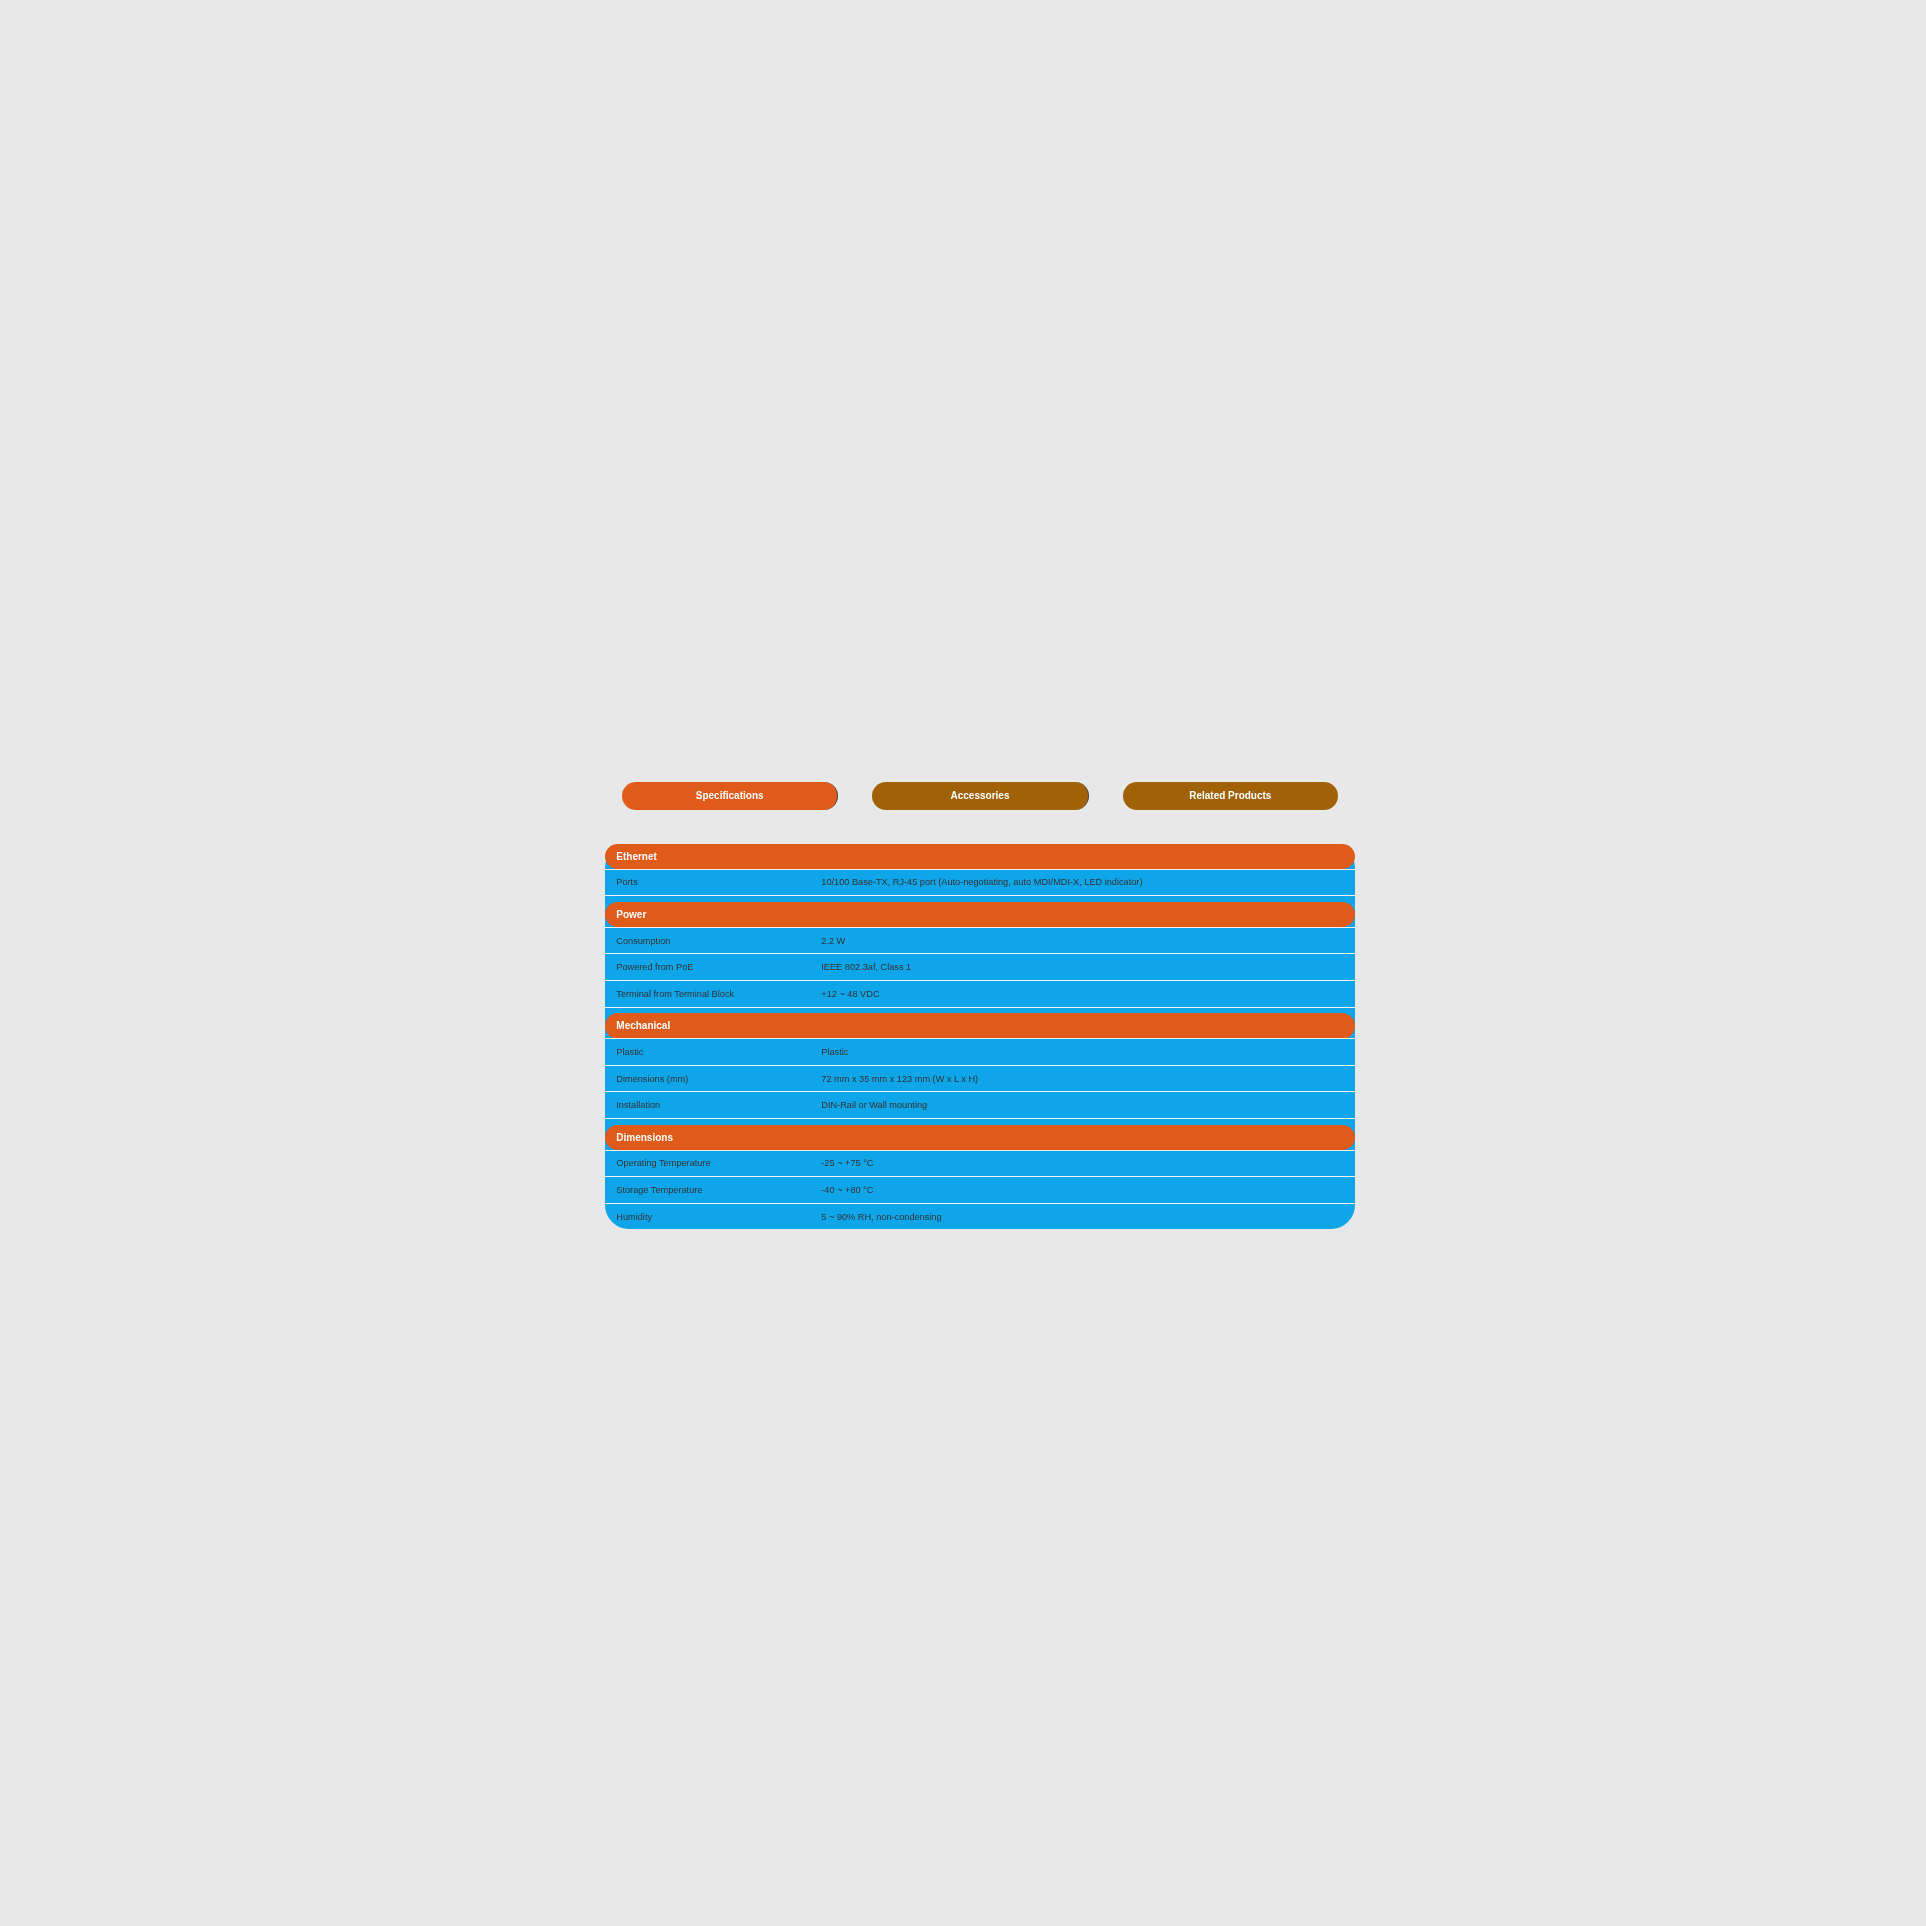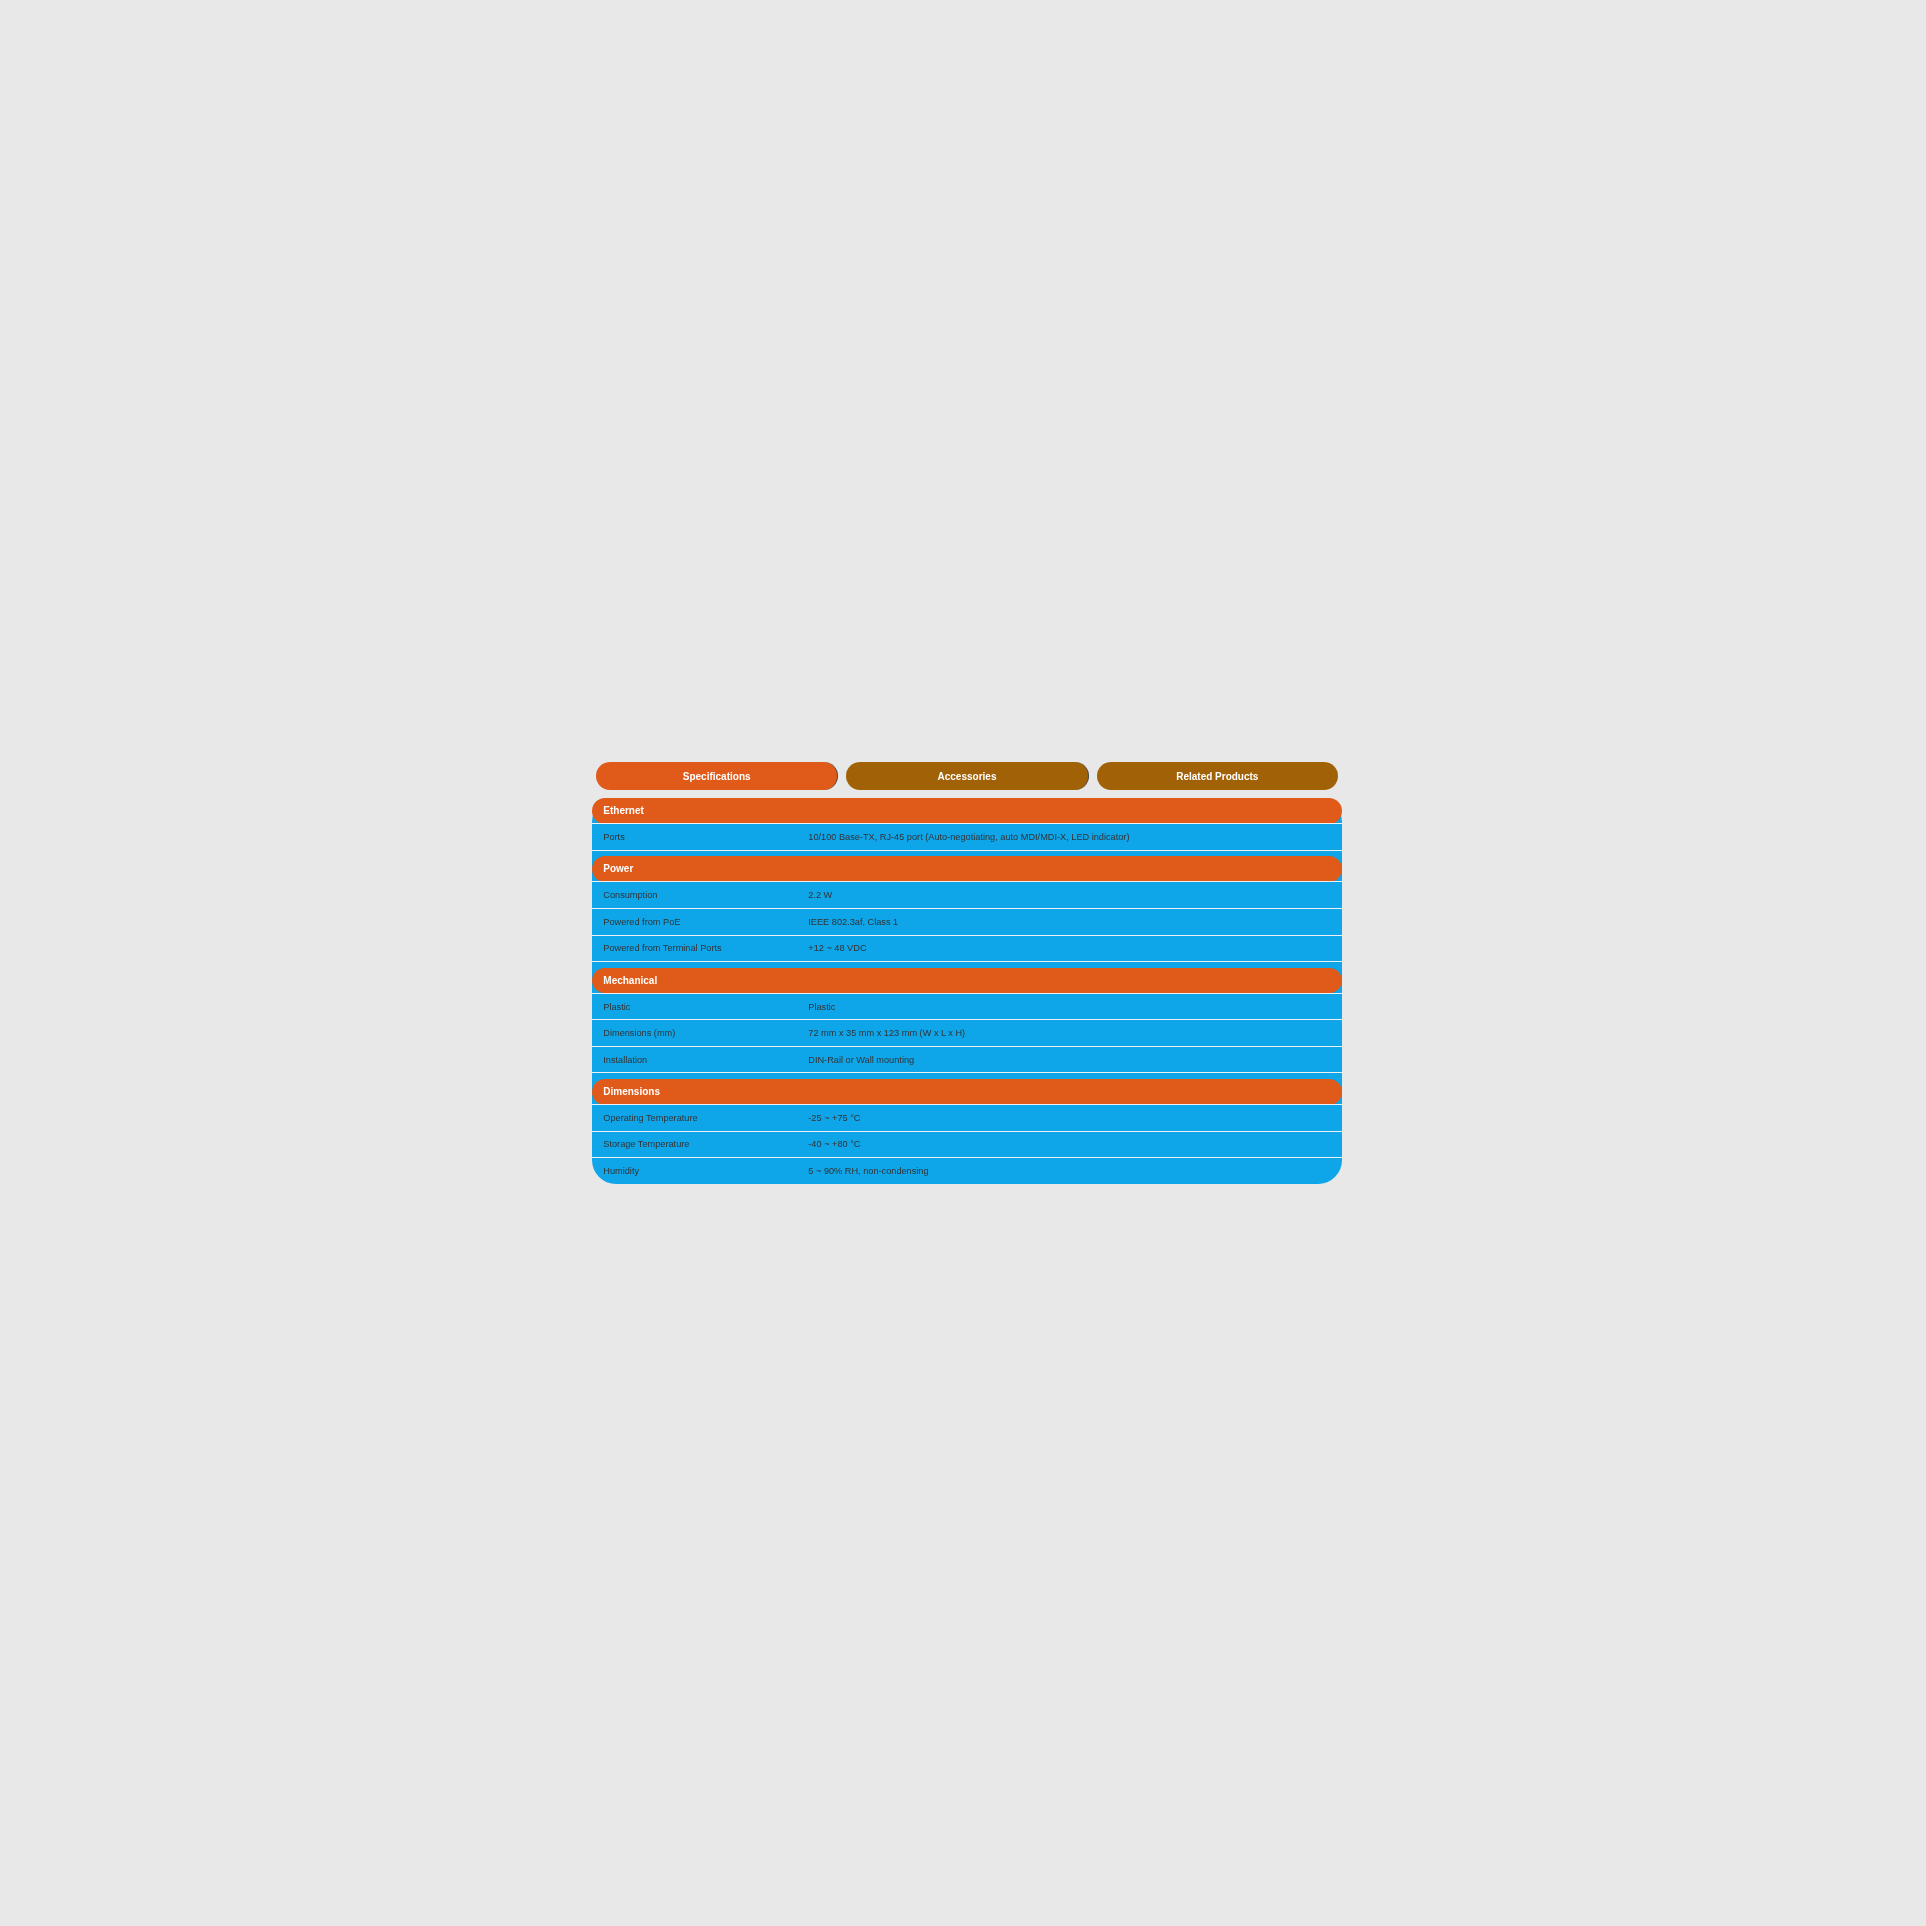--- a/index.html
+++ b/index.html
@@ -1,16 +1,16 @@
 <!DOCTYPE html>
 <html style="font-size:11.3px"><head>
   <meta charset="utf-8">
   <style>
     * {
-      margin: 4px;
+      margin: 17px;
       padding: 0;
       box-sizing: border-box;
       border-radius: 24px;
     }
 
     body {
       background-color: #e8e8e8;
       font-family: Arial, sans-serif;
       min-height: 100vh;
       display: flex;
@@ -116,21 +116,21 @@
         </tr>
         <tr>
           <td class="label-col">Consumption</td>
           <td>2.2 W</td>
         </tr>
         <tr>
           <td class="label-col">Powered from PoE</td>
           <td>IEEE 802.3af, Class 1</td>
         </tr>
         <tr>
-          <td class="label-col">Powered from Terminal Ports</td>
+          <td class="label-col">Terminal from Terminal Block</td>
           <td>+12 ~ 48 VDC</td>
         </tr>
         <tr>
           <td colspan="2" style="padding: 2.8px; border-bottom: none;"></td>
         </tr>
         <tr class="section-row">
           <td colspan="2">Mechanical</td>
         </tr>
         <tr>
           <td class="label-col">Plastic</td>

